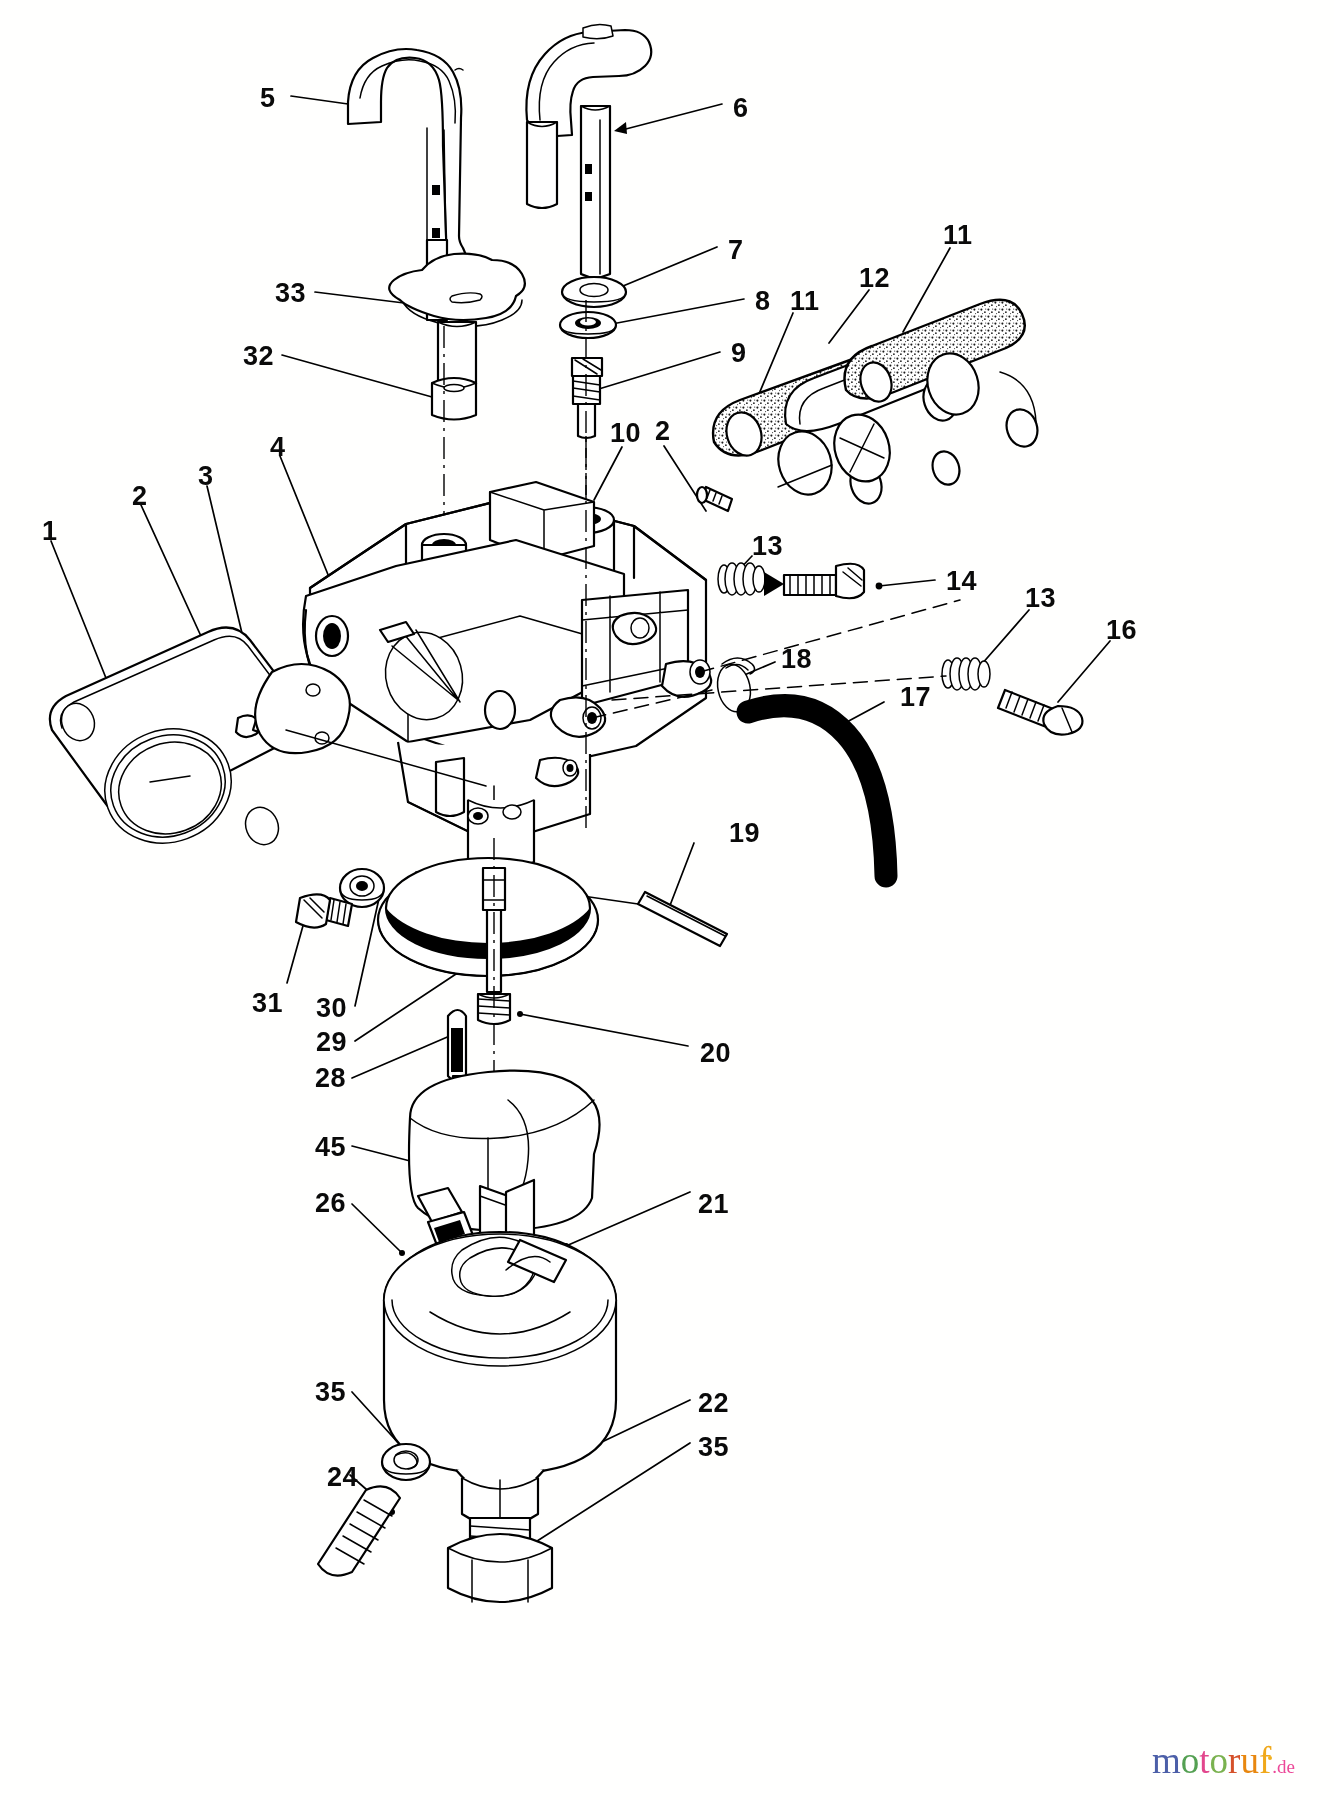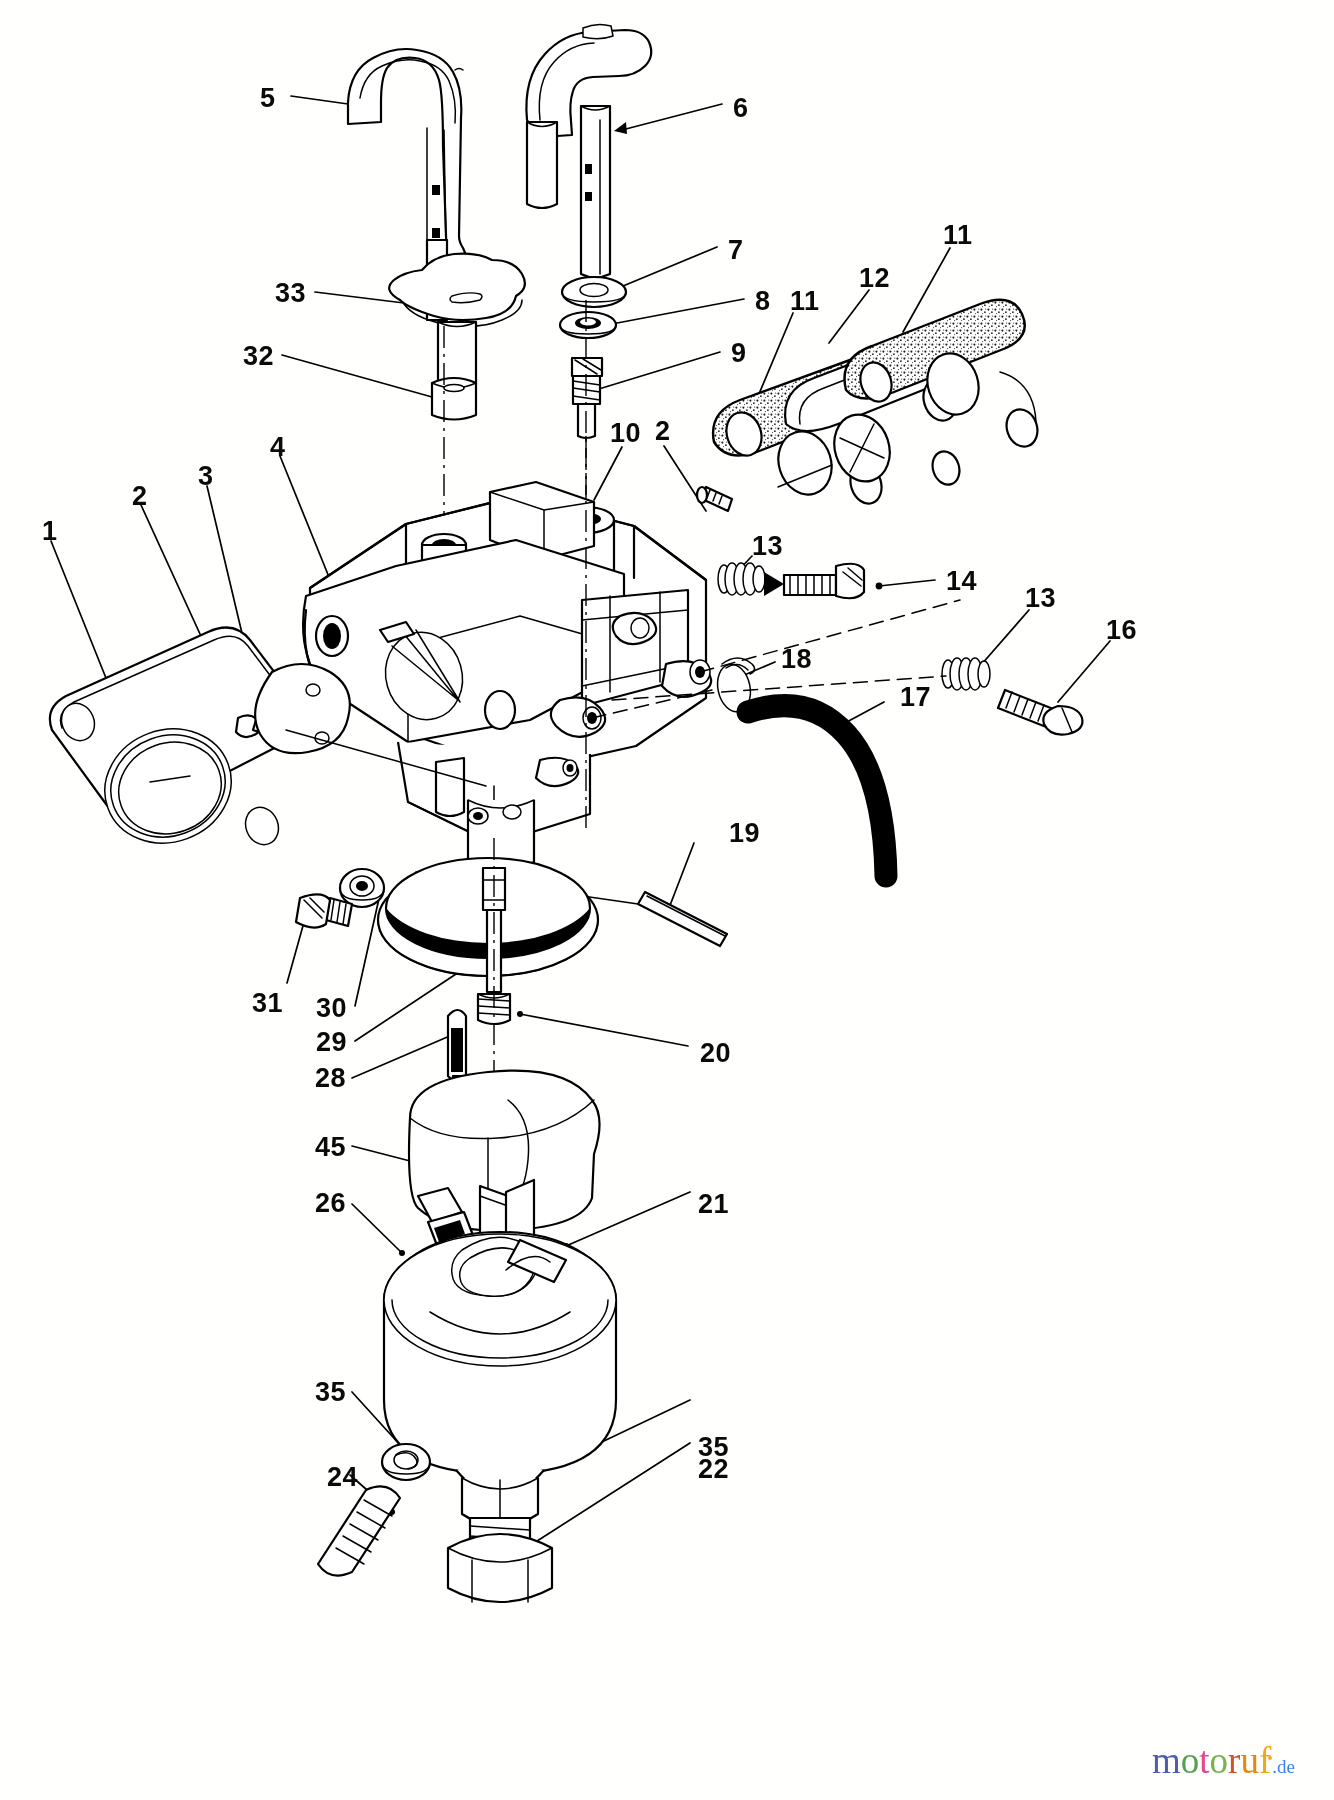--- a/index.html
+++ b/index.html
@@ -29,21 +29,21 @@
   #watermark{
     position:absolute;
     left:1152px;top:1742px;
     font-family:"Liberation Serif", serif;
     font-size:37px;
     line-height:1;
     white-space:nowrap;
     user-select:none;
   }
   #watermark .w{font-weight:400;}
-  #watermark .suffix{font-size:19px;color:#3b82f6;}
+  #watermark .suffix{font-size:19px;color:#ec4899;}
   #watermark .dot-accent{
     display:inline-block;
     width:4px;height:4px;border-radius:50%;
     background:#f2b01e;
     vertical-align:super;
     margin-left:-3px;
   }
 </style>
 </head>
 <body>
@@ -533,21 +533,21 @@
   <div class="callout" style="left:943px;top:222px;">11</div>
   <div class="callout" style="left:752px;top:533px;">13</div>
   <div class="callout" style="left:946px;top:568px;">14</div>
   <div class="callout" style="left:1025px;top:585px;">13</div>
   <div class="callout" style="left:1106px;top:617px;">16</div>
   <div class="callout" style="left:781px;top:646px;">18</div>
   <div class="callout" style="left:888px;top:684px;margin-left:12px;">17</div>
   <div class="callout" style="left:697px;top:820px;margin-left:32px;">19</div>
   <div class="callout" style="left:700px;top:1040px;">20</div>
   <div class="callout" style="left:698px;top:1183px;margin-top:8px;">21</div>
-  <div class="callout" style="left:698px;top:1456px;text-align:center;">22</div>
+  <div class="callout" style="left:698px;top:1390px;text-align:center;">22</div>
   <div class="callout" style="left:698px;top:1434px;">35</div>
   <div class="callout" style="left:315px;top:1464px;margin-left:12px;">24</div>
   <div class="callout" style="left:315px;top:1379px;">35</div>
   <div class="callout" style="left:315px;top:1190px;">26</div>
   <div class="callout" style="left:315px;top:1134px;">45</div>
   <div class="callout" style="left:315px;top:1065px;">28</div>
   <div class="callout" style="left:316px;top:1029px;">29</div>
   <div class="callout" style="left:316px;top:995px;">30</div>
   <div class="callout" style="left:252px;top:990px;">31</div>
   <div class="callout" style="left:243px;top:343px;">32</div>

